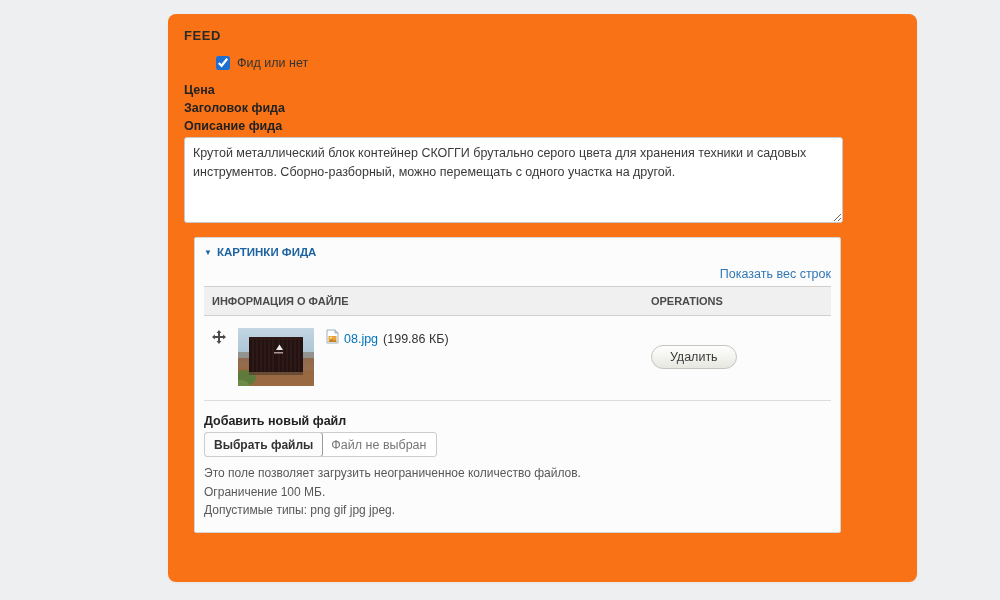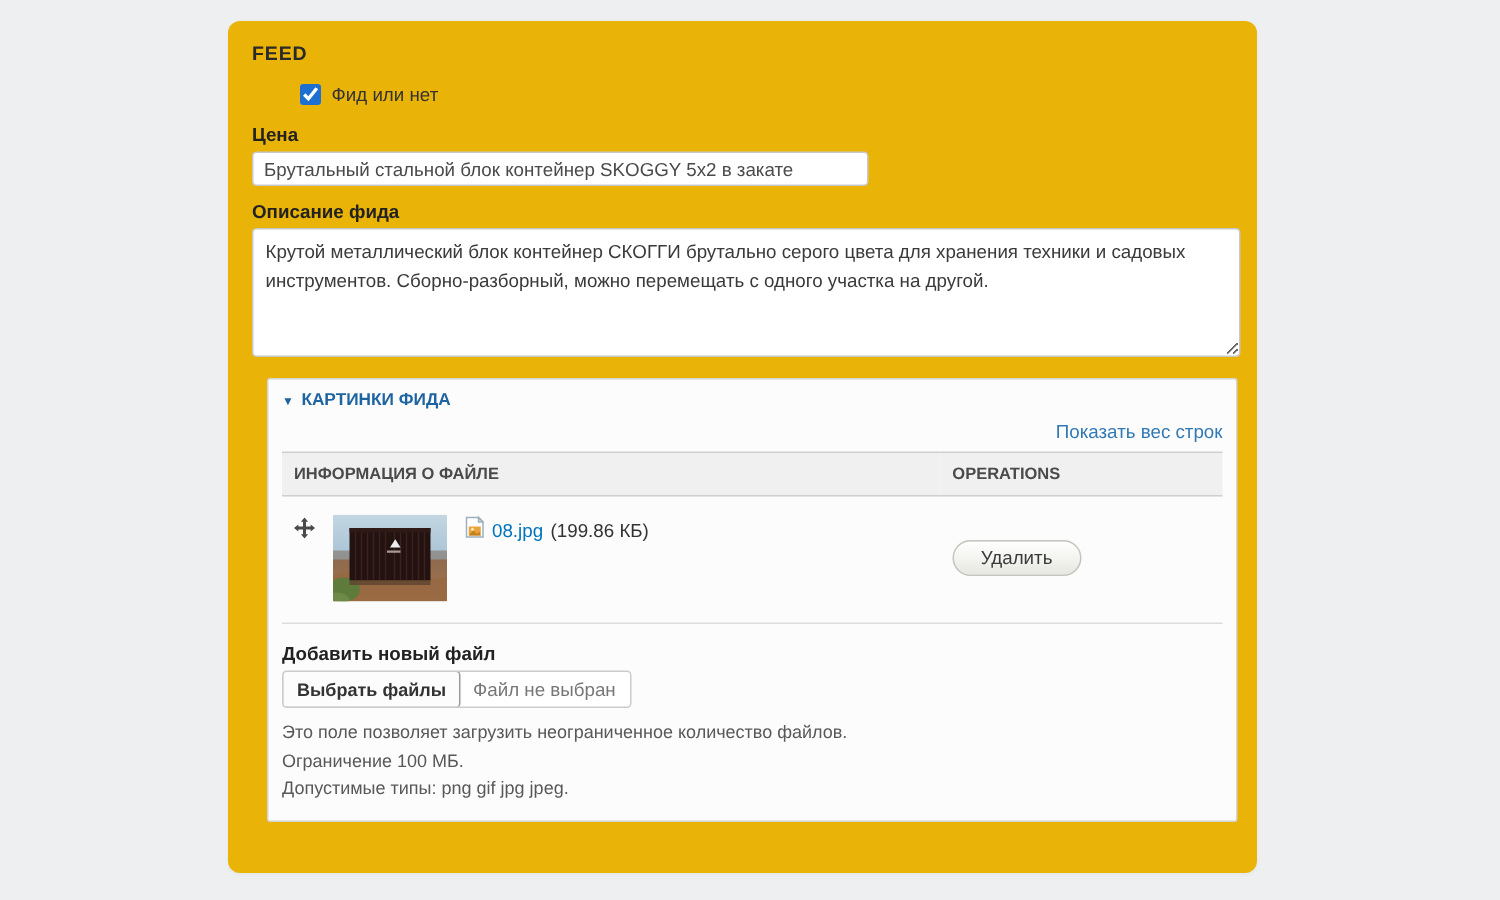--- a/index.html
+++ b/index.html
@@ -3,23 +3,23 @@
 <meta charset="utf-8">
 <style>
   html,body{margin:0;padding:0;}
   body{
     width:1000px;height:600px;
     background:#edeff1;
     font-family:"Liberation Sans", sans-serif;
     position:relative;
   }
   .card{
-    position:absolute;left:152px;top:14px;
-    width:686px;height:568px;
-    background:#eab308;
+    position:absolute;left:168px;top:14px;
+    width:749px;height:568px;
+    background:#f97316;
     border-radius:8px;
     box-sizing:border-box;
     padding:12px 12px 0 16px;
     box-shadow:0 1px 3px rgba(0,0,0,0.04);
     overflow:hidden;
   }
   .section-title{
     font-size:13px;font-weight:bold;color:#2a2a2a;
     letter-spacing:.6px;margin:2px 0 13px;
   }
@@ -95,21 +95,21 @@
 
   <div class="section-title">FEED</div>
 
   <div class="checkbox-row">
     <input type="checkbox" id="feed-cb" checked="true" style="">
     <label for="feed-cb">Фид или нет</label>
   </div>
 
   <label class="field-label">Цена</label>
 
-  <input class="text-input title-input" type="text" value="Брутальный стальной блок контейнер SKOGGY 5x2 в закате" style="">
+  <label class="field-label">Заголовок фида</label>
 
   <label class="field-label">Описание фида</label>
   <textarea class="desc-textarea" style="">Крутой металлический блок контейнер СКОГГИ брутально серого цвета для хранения техники и садовых инструментов. Сборно-разборный, можно перемещать с одного участка на другой.</textarea>
 
   <div class="pictures-fieldset">
 
     <div class="fieldset-legend">
       <span class="tri">▼</span>
       <span>КАРТИНКИ ФИДА</span>
     </div>

